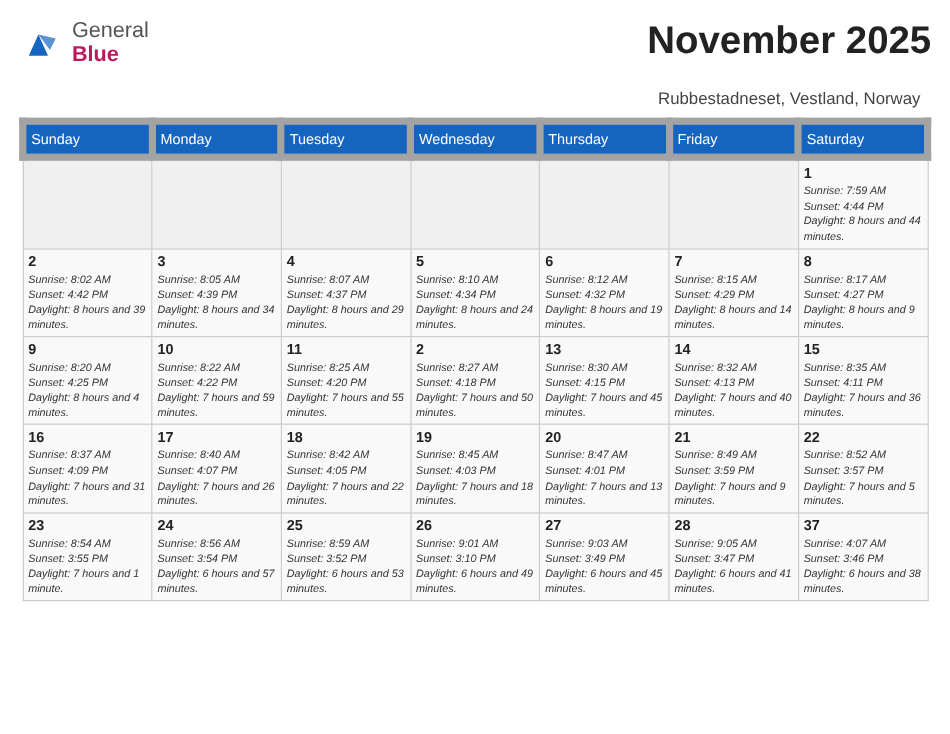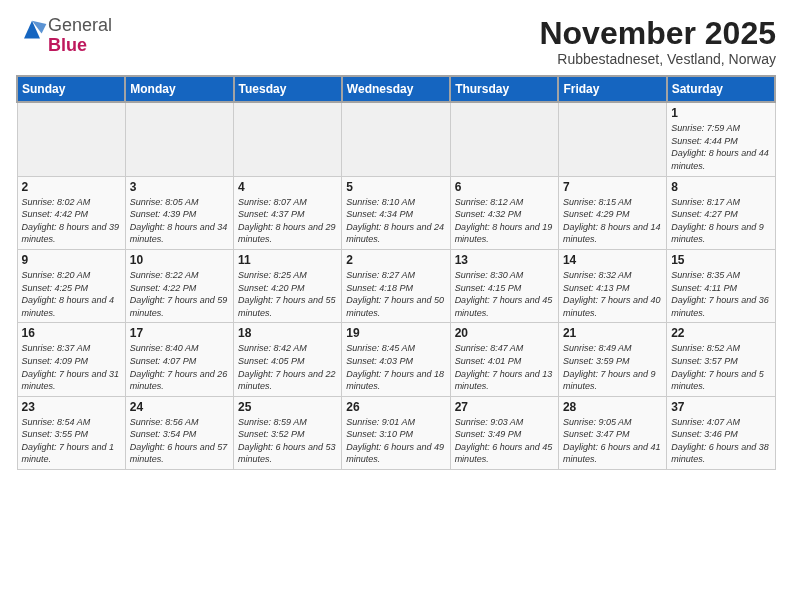--- a/index.html
+++ b/index.html
@@ -15,64 +15,66 @@
       padding: 16px 16px 8px 16px;
     }
     .header {
       display: flex;
       align-items: flex-start;
       justify-content: space-between;
       margin-bottom: 8px;
     }
     .logo {
       display: flex;
-      gap: 0;
+      align-items: center;
+      gap: 12px;
     }
     .logo-text {
       font-size: 18px;
       line-height: 1.1;
     }
     .logo-general {
       color: #555;
       font-weight: normal;
     }
     .logo-blue {
       color: #be185d;
       font-weight: bold;
     }
     .logo-icon {
       width: 32px;
       height: 24px;
     }
     .title-block {
-      text-align: right;
+      text-align: center;
     }
     .month-title {
       font-size: 32px;
       font-weight: bold;
       color: #222;
       line-height: 1.1;
     }
     .location {
       font-size: 14px;
       color: #444;
+      margin-top: 23px;
     }
     .calendar {
       width: 100%;
       border-collapse: collapse;
       border: 1px solid #ccc;
     }
     .calendar th {
       background: #1565c0;
       color: #fff;
       font-size: 12px;
-      font-weight: bold;
+      font-weight: normal;
       padding: 5px 4px;
       text-align: left;
-      border: 2px solid #a3a3a3;
+      border: 6px solid #a3a3a3;
     }
     .calendar td {
       width: calc(100% / 7);
       vertical-align: top;
       border: 1px solid #ccc;
       padding: 3px 4px;
       background: #f9f9f9;
       font-size: 9.5px;
       color: #333;
       height: 72px;

